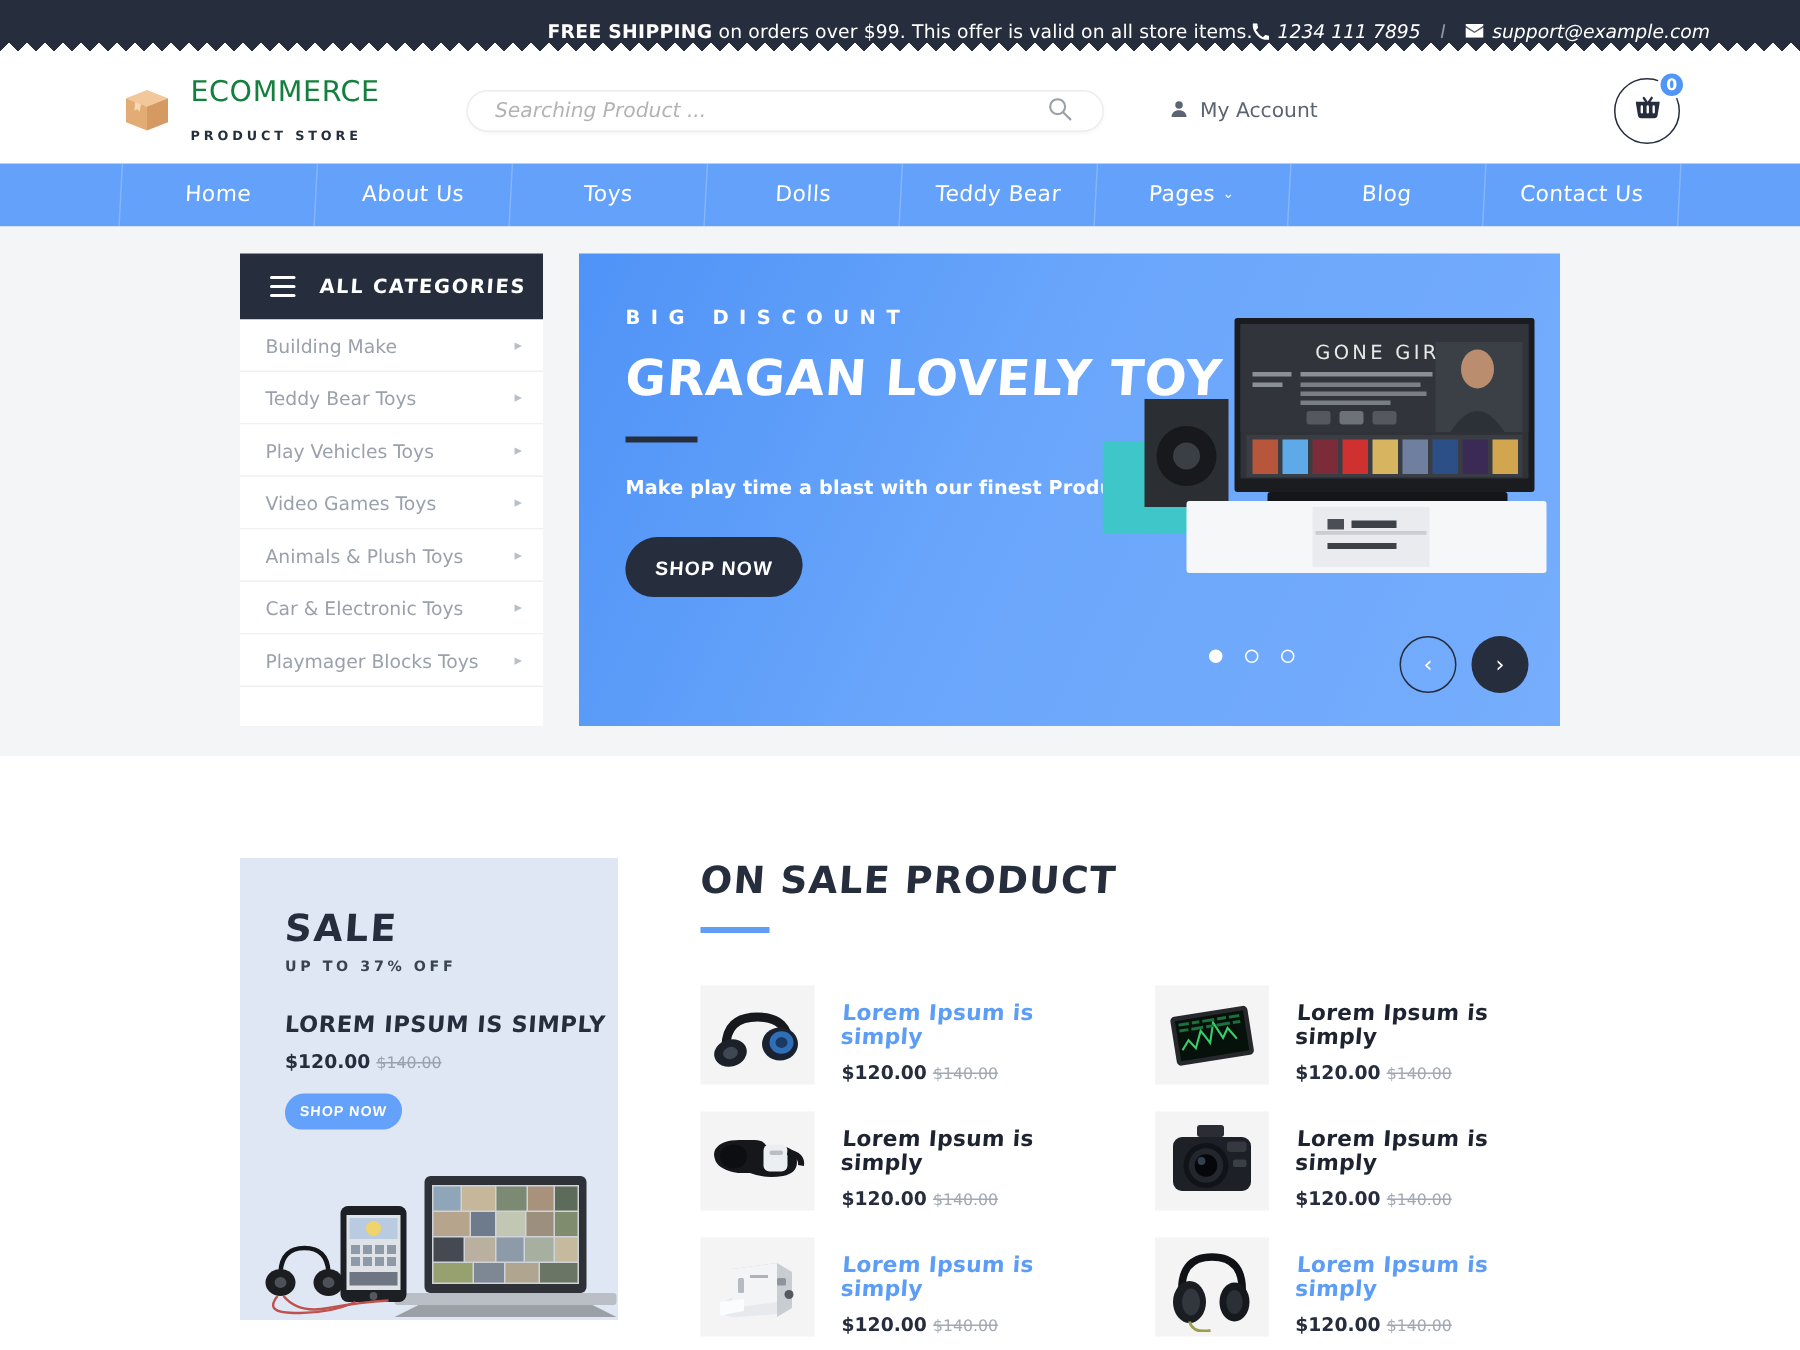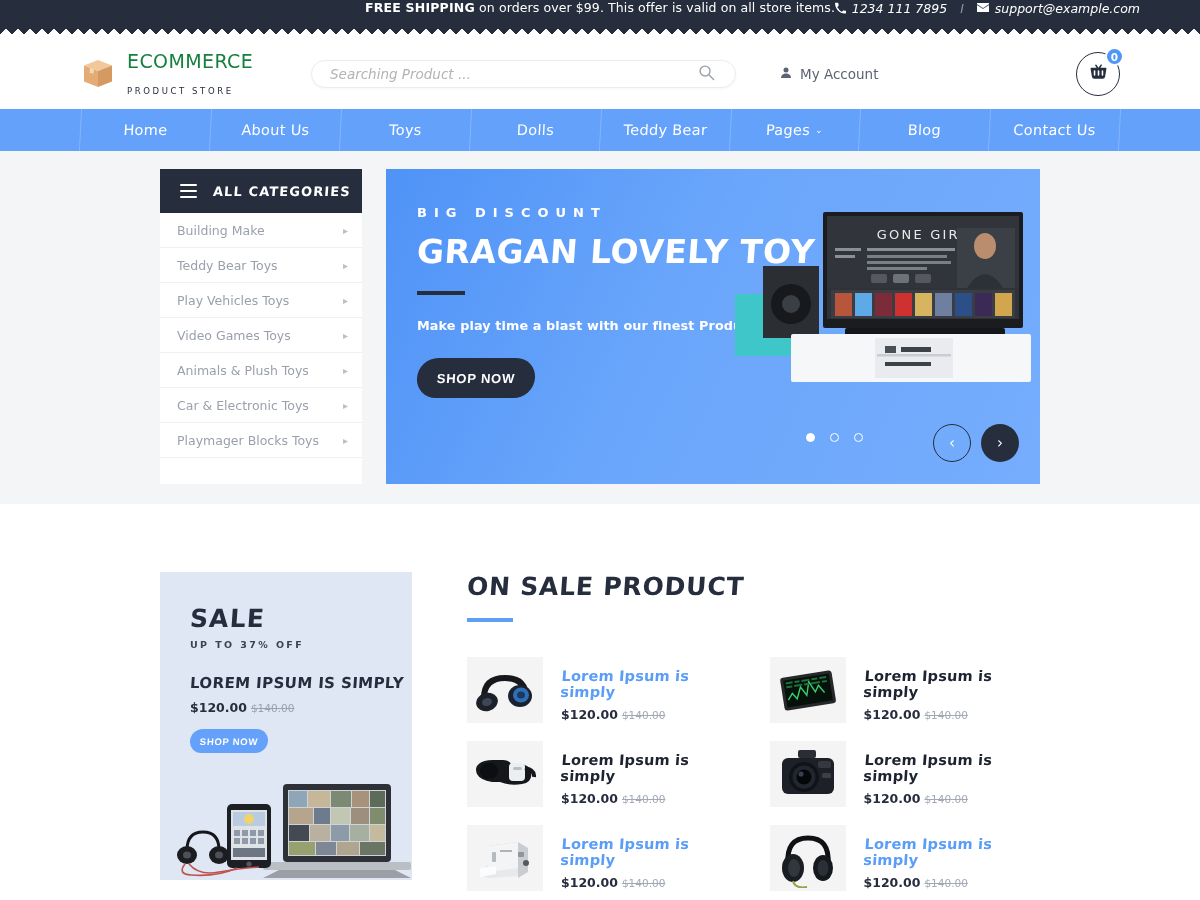--- a/index.html
+++ b/index.html
@@ -9,21 +9,21 @@
     font-family: "DejaVu Sans", sans-serif;
     overflow: hidden;
   }
   .page { position: relative; width: 1200px; height: 900px; }
 
   
   .topbar {
     position: relative;
     height: 28px;
     background: #262d3d;
-    display: flex; align-items: flex-start; justify-content: center;
+    display: flex; align-items: flex-end; justify-content: center;
     gap: 0;
   }
   .topbar-inner {
     width: 1040px;
     display: flex; align-items: center; justify-content: center;
     position: relative;
   }
   .ship-msg {
     color: #ffffff;
     font-size: 12.5px;
@@ -65,21 +65,21 @@
     display: flex; align-items: center; height: 70px;
   }
   .logo { display: flex; align-items: center; gap: 11px; width: 230px; }
   .logo-box { width: 36px; height: 36px; position: relative; }
   .logo-text .l1 {
     font-family: "DejaVu Sans", sans-serif;
     font-size: 19px; font-weight: 400; color: #15803d; letter-spacing: .4px;
     line-height: 1.05;
   }
   .logo-text .l2 {
-    font-size: 8.5px; font-weight: 400; color: #262d3d;
+    font-size: 8.5px; font-weight: 700; color: #262d3d;
     letter-spacing: 2.6px; margin-top: 14px;
   }
   .search-wrap {
     width: 425px; height: 28px; margin-left: 1px;
     border: 1px solid #ececec; border-radius: 22px;
     background: #fff;
     display: flex; align-items: center; padding: 0 18px;
     box-shadow: 0 1px 3px rgba(0,0,0,.04);
   }
   .search-wrap input {

